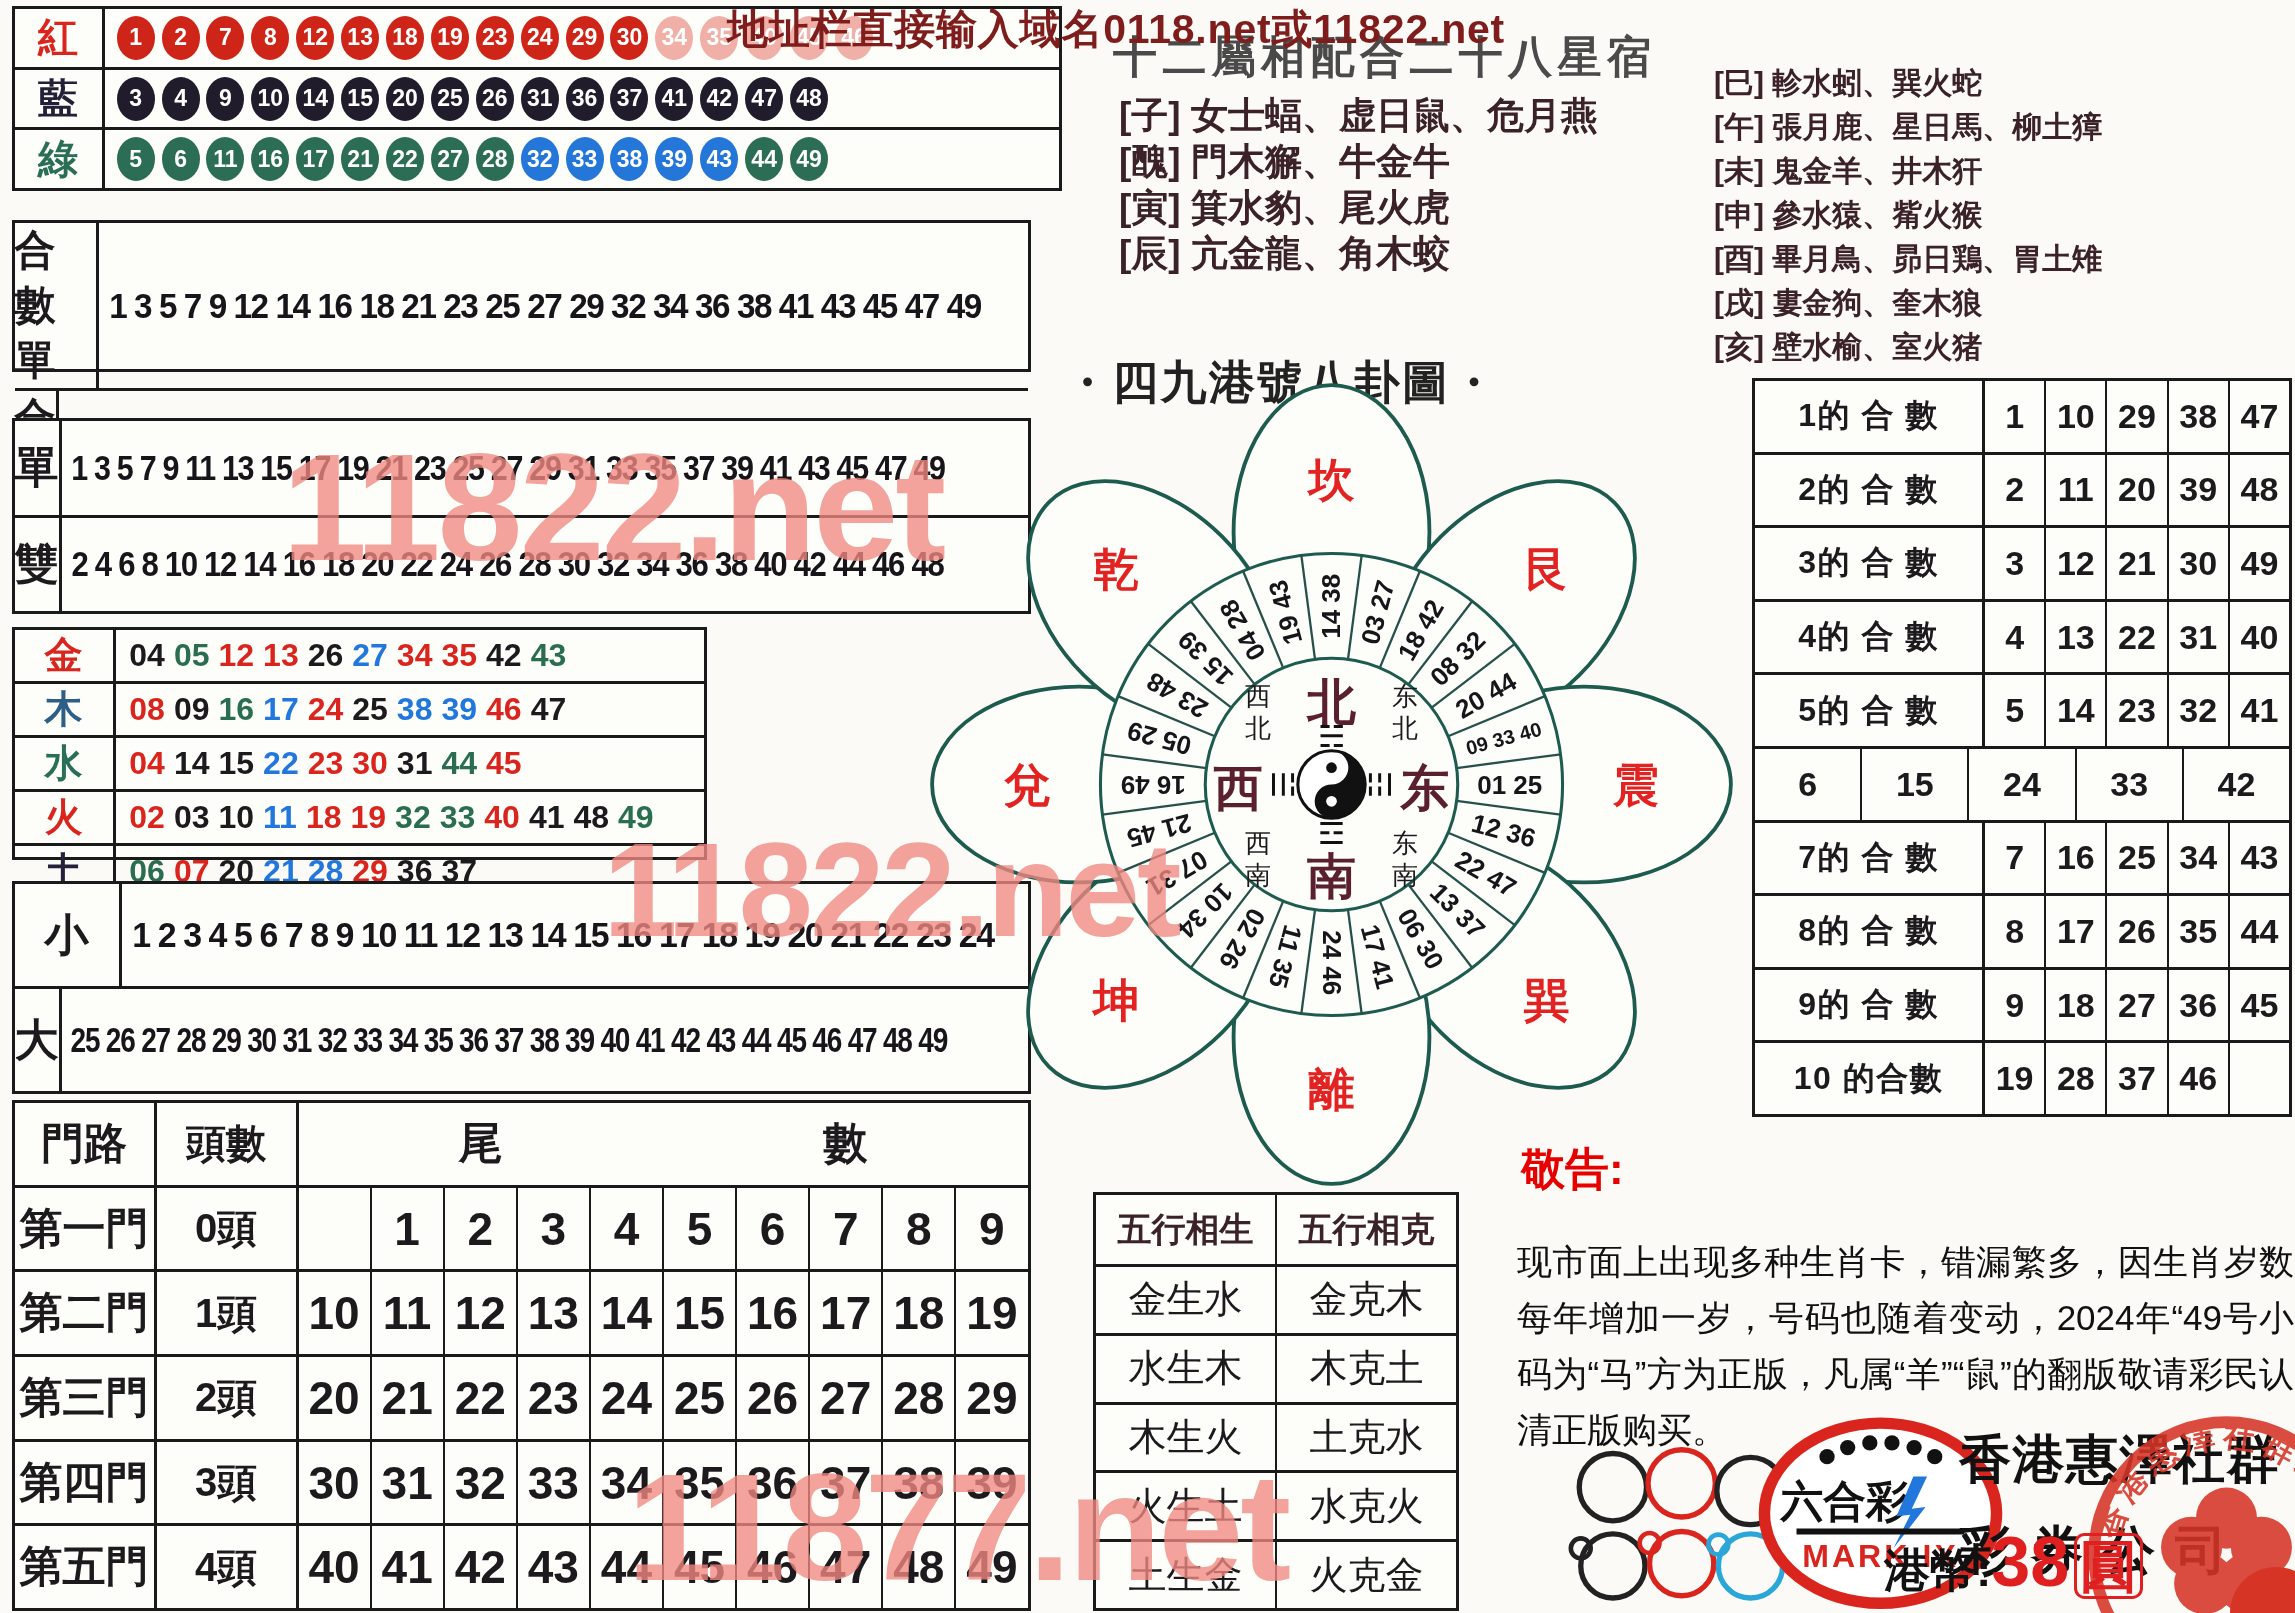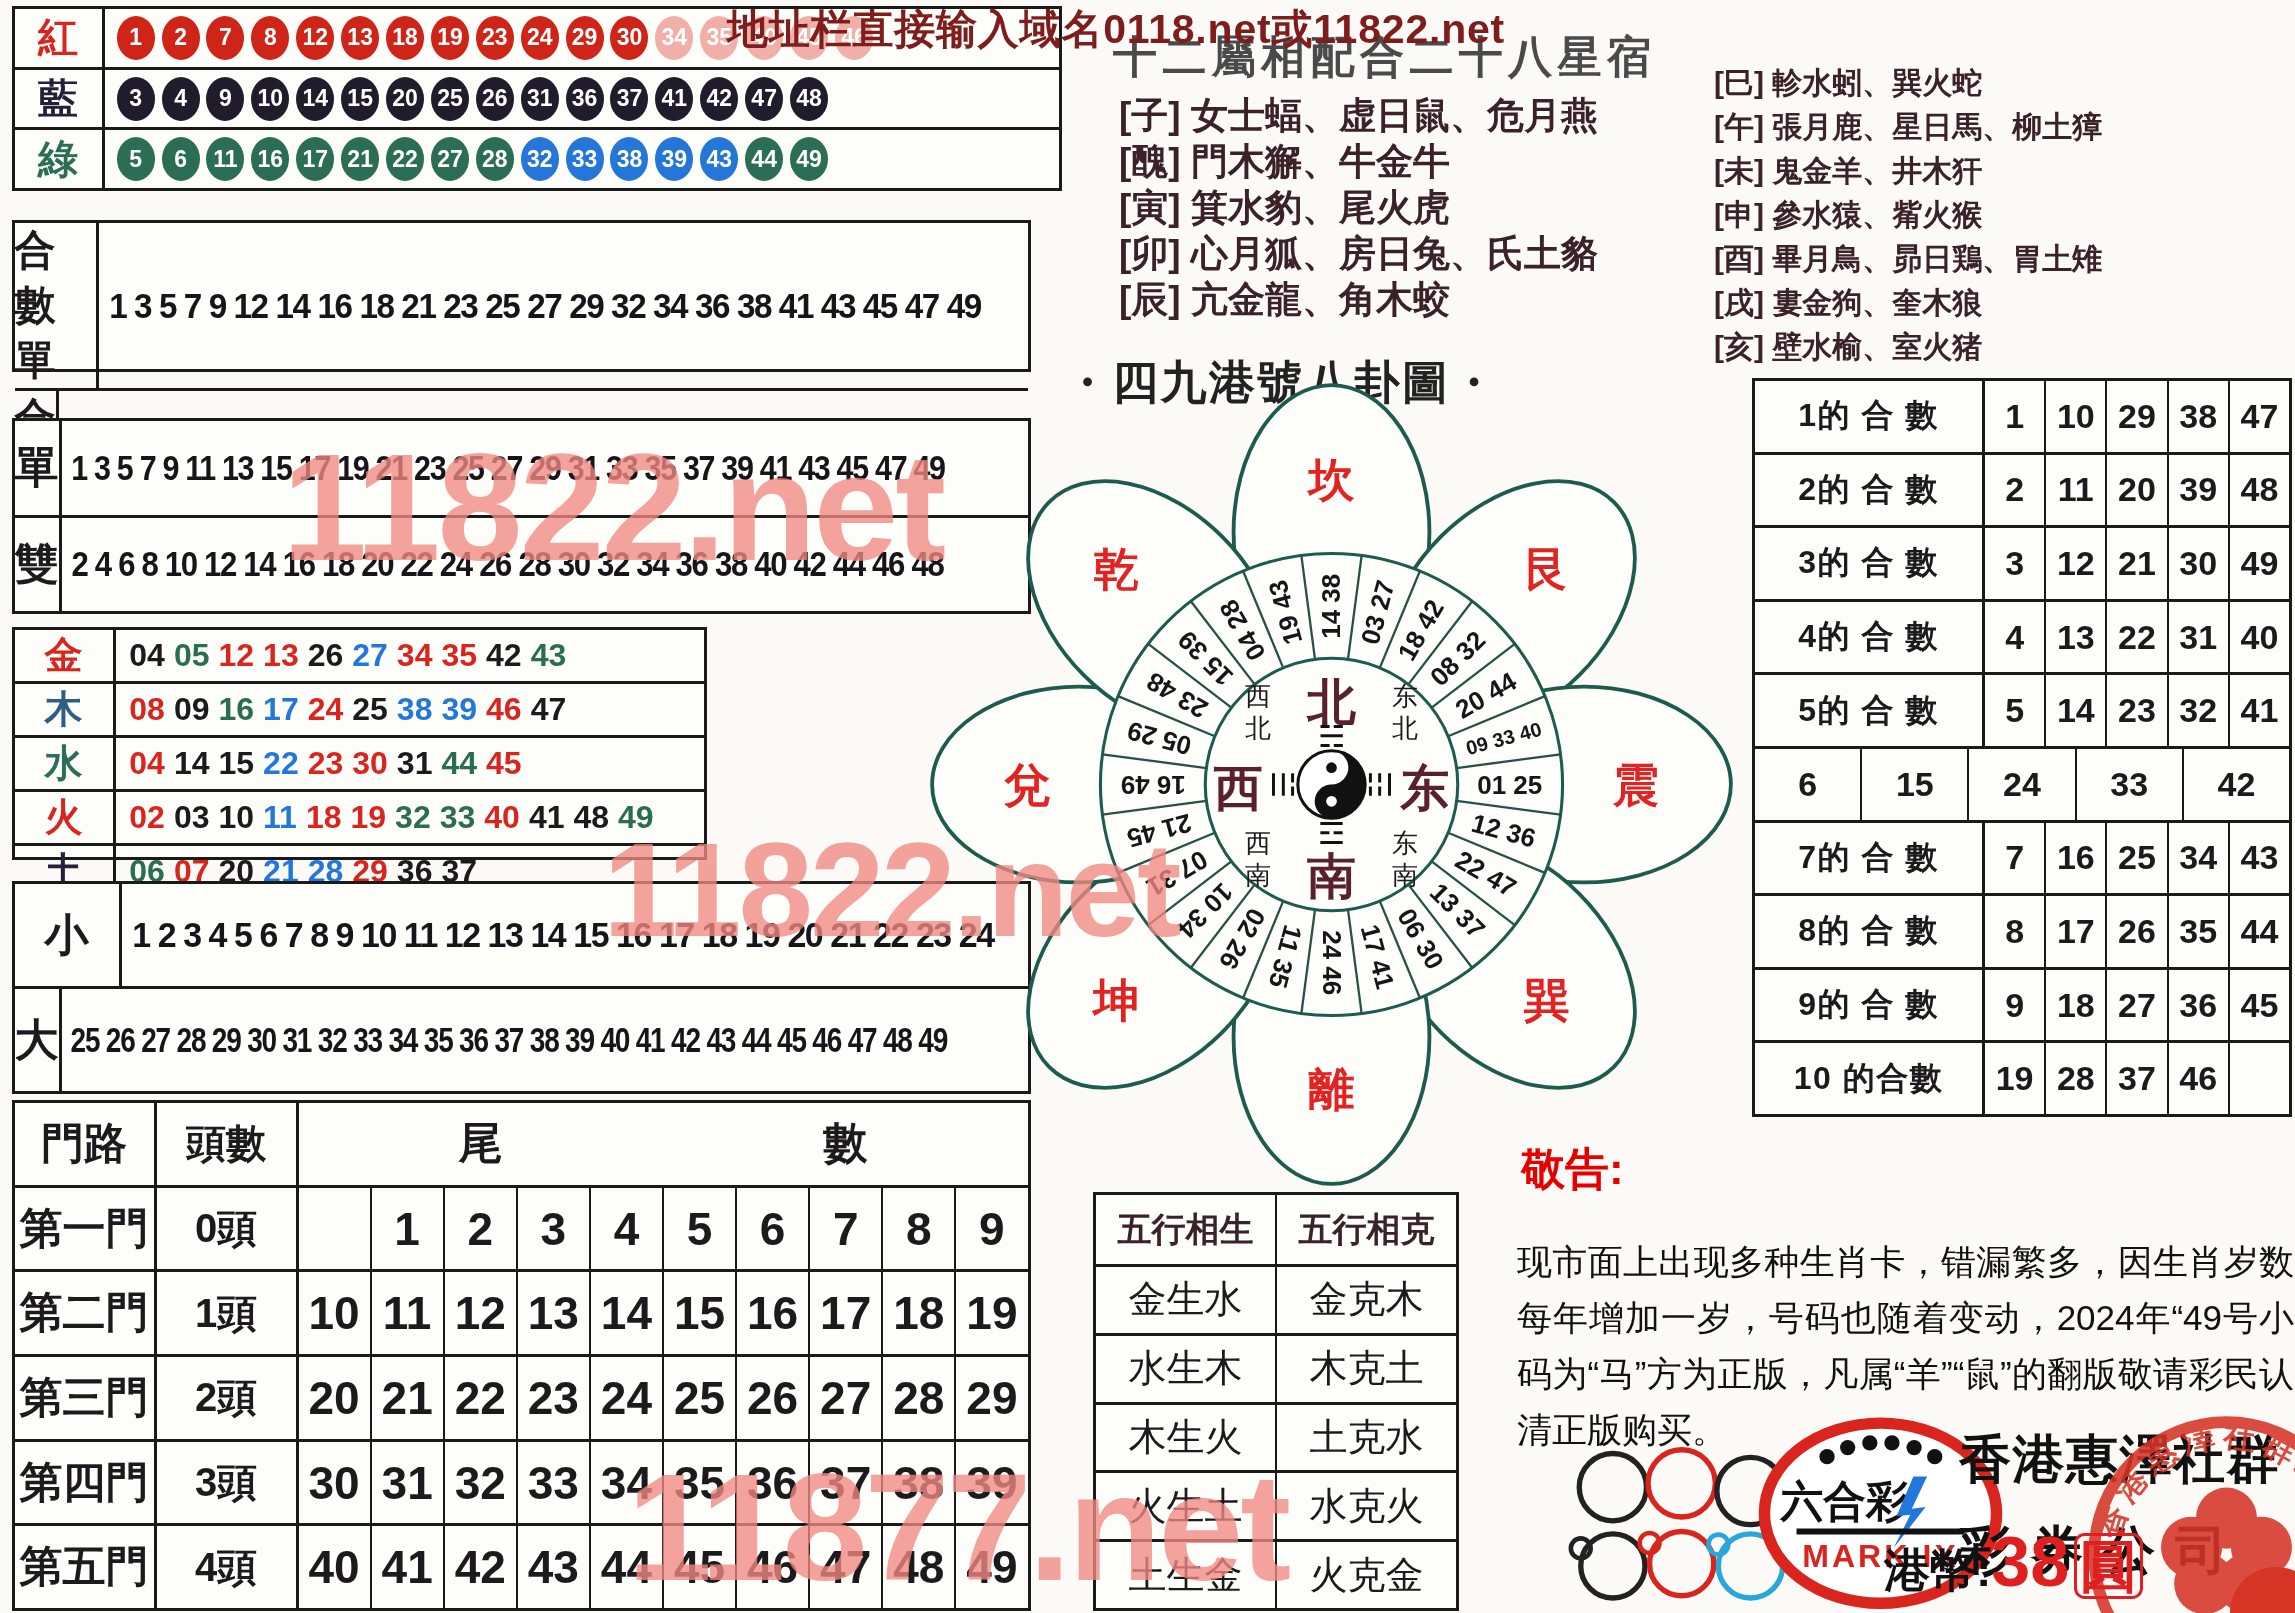--- a/index.html
+++ b/index.html
@@ -381,21 +381,20 @@
           <div class="ml-cell">49</div>
         </div>
     </div>
   </div>
 
   <div class="abs zo-title">十二屬相配合二十八星宿</div>
   <div class="abs zo-left">
       <div class="zo-line">[子] 女士蝠、虚日鼠、危月燕</div>
       <div class="zo-line">[醜] 門木獬、牛金牛</div>
       <div class="zo-line">[寅] 箕水豹、尾火虎</div>
-      <div class="zo-line">[卯] 心月狐、房日兔、氏土貉</div>
       <div class="zo-line">[辰] 亢金龍、角木蛟</div>
     </div>
   <div class="abs zo-right">
       <div class="zo-line">[巳] 軫水蚓、巽火蛇</div>
       <div class="zo-line">[午] 張月鹿、星日馬、柳土獐</div>
       <div class="zo-line">[未] 鬼金羊、井木犴</div>
       <div class="zo-line">[申] 參水猿、觜火猴</div>
       <div class="zo-line">[酉] 畢月鳥、昴日鶏、胃土雉</div>
       <div class="zo-line">[戌] 婁金狗、奎木狼</div>
       <div class="zo-line">[亥] 壁水榆、室火猪</div>

